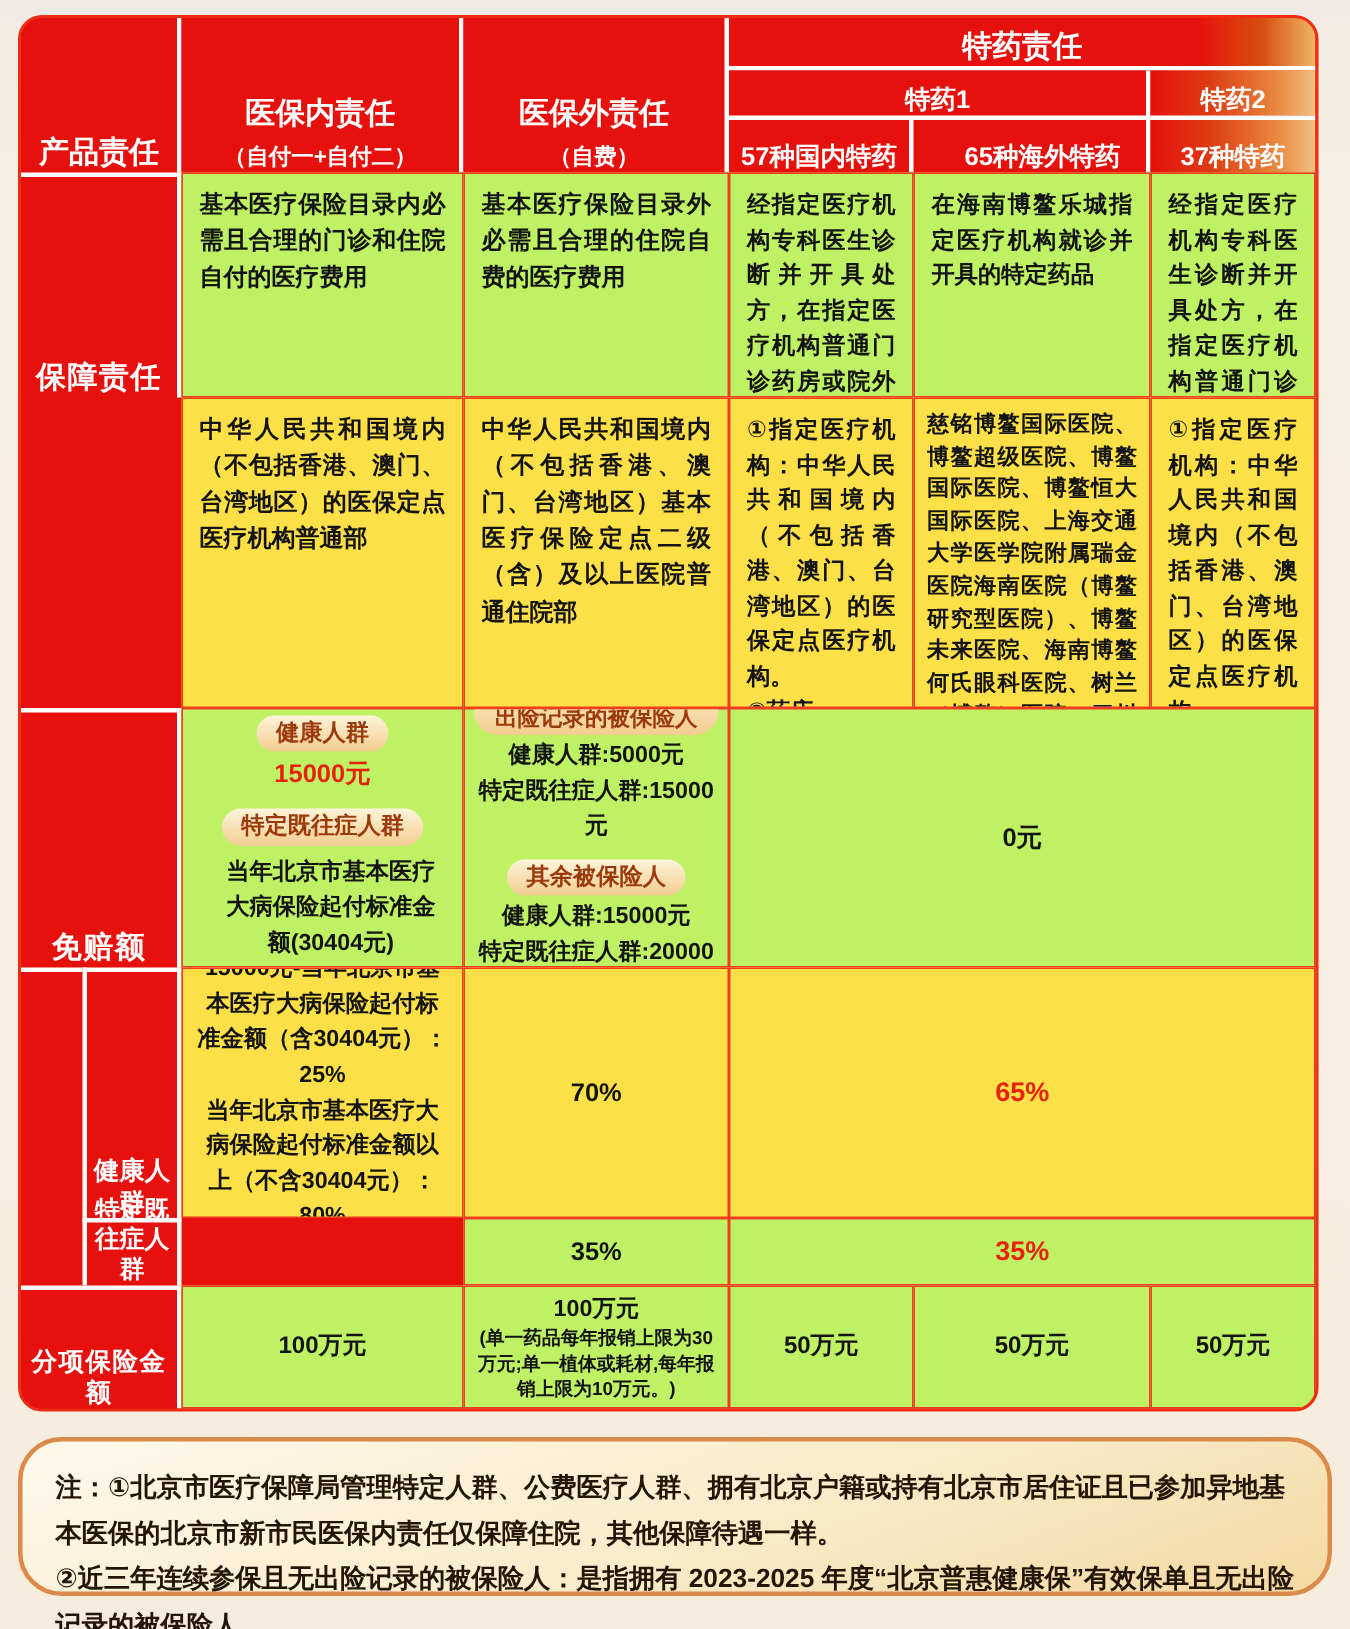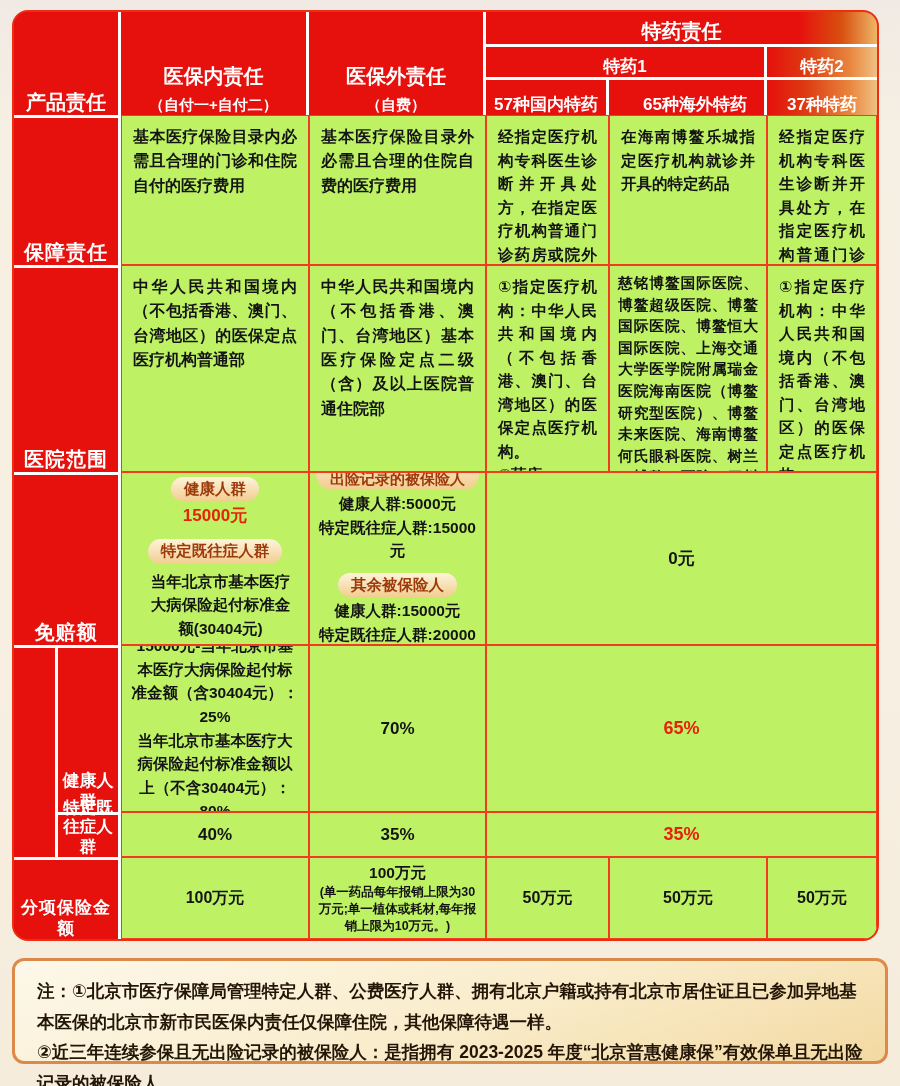--- a/index.html
+++ b/index.html
@@ -34,42 +34,42 @@
   .bw-t { border-top:3px solid #fff; }
   .bw-b { border-bottom:3px solid #fff; }
   .rh { font-size:20px; letter-spacing:1px; }
   .rh-small { font-size:16.5px; letter-spacing:0; }
   .vert-text { writing-mode:vertical-rl; text-orientation:upright; letter-spacing:4px; font-size:20px; }
   .cell {
     background:#bef264; border:1px solid #f23c20; color:#141414;
     font-weight:600; font-size:15.5px; line-height:1.52;
     padding:9px 11px; overflow:hidden;
   }
-  .cell.pink { background:#bef264; }
+  .cell.pink { background:#fde047; }
   .cell.just { text-align:justify; }
   .cell.cen  { display:flex; flex-direction:column; align-items:center; justify-content:center; text-align:center; }
   .cell.tight { font-size:14.8px; line-height:1.46; padding:7px 8px; }
   .pre { white-space:pre-line; }
   .val { font-size:17px; }
   .red-val { color:#e8210d; font-weight:700; font-size:18px; }
   .badge {
     display:inline-block; background:linear-gradient(180deg,#fdf4da 0%,#f2cd90 100%);
     border-radius:999px; padding:1px 13px; color:#9c3a0c;
     font-weight:700; font-size:15.5px; line-height:1.45;
   }
   .badge.wide { max-width:248px; border-radius:16px; padding:2px 10px; font-size:15px; line-height:1.3; }
   .amount-red { color:#e8210d; font-weight:700; font-size:17px; margin:2px 0 10px; }
   .ded-lines { margin-top:2px; }
   .mt10 { margin-top:10px; }
   .mt6 { margin-top:6px;margin-left:11px; }
   .s-note { font-size:12.5px; line-height:1.35; font-weight:600; display:block; }
   
   .note {
     position:absolute; left:12px; top:958px; width:876px; height:106px;
-    border:3px solid #dc8a4a; border-radius:12px;
+    border:3px solid #dc8a4a; border-radius:29px;
     background:linear-gradient(160deg,#fdf8ea 0%,#f9ecca 55%,#f3d9a2 100%);
     padding:15px 22px; color:#241607;
     font-size:17.5px; line-height:1.75; font-weight:600;
     white-space:pre-line;
   }
 </style>
 </head>
 <body>
 
 <div class="tbl">
@@ -104,21 +104,20 @@
     <span class="h-med">37种特药</span>
   </div>
 
   <div class="rh bw-t bw-r" style="grid-column:1/3; grid-row:4;">保障责任</div>
   <div class="cell just" style="grid-column:3; grid-row:4; font-size:16px;">基本医疗保险目录内必需且合理的门诊和住院自付的医疗费用</div>
   <div class="cell just" style="grid-column:4; grid-row:4; font-size:16px;">基本医疗保险目录外必需且合理的住院自费的医疗费用</div>
   <div class="cell just" style="grid-column:5; grid-row:4;">经指定医疗机构专科医生诊断并开具处方，在指定医疗机构普通门诊药房或院外药店购买药品</div>
   <div class="cell just" style="grid-column:6; grid-row:4;">在海南博鳌乐城指定医疗机构就诊并开具的特定药品</div>
   <div class="cell just" style="grid-column:7; grid-row:4;">经指定医疗机构专科医生诊断并开具处方，在指定医疗机构普通门诊药房或院外药店购买药品</div>
 
-  <div class="rh bw-t bw-r" style="grid-column:1/3; grid-row:5;">医院范围</div>
   <div class="cell pink just" style="grid-column:3; grid-row:5; font-size:16px;">中华人民共和国境内（不包括香港、澳门、台湾地区）的医保定点医疗机构普通部</div>
   <div class="cell pink just" style="grid-column:4; grid-row:5; font-size:16px;">中华人民共和国境内（不包括香港、澳门、台湾地区）基本医疗保险定点二级（含）及以上医院普通住院部</div>
   <div class="cell pink just pre" style="grid-column:5; grid-row:5;">①指定医疗机构：中华人民共和国境内（不包括香港、澳门、台湾地区）的医保定点医疗机构。
 ②药店</div>
   <div class="cell pink just tight" style="grid-column:6; grid-row:5;">慈铭博鳌国际医院、博鳌超级医院、博鳌国际医院、博鳌恒大国际医院、上海交通大学医学院附属瑞金医院海南医院（博鳌研究型医院）、博鳌未来医院、海南博鳌何氏眼科医院、树兰（博鳌）医院、四川大学华西乐城医院</div>
   <div class="cell pink just pre" style="grid-column:7; grid-row:5;">①指定医疗机构：中华人民共和国境内（不包括香港、澳门、台湾地区）的医保定点医疗机构。
 ②药店</div>
 
   <div class="rh bw-t bw-r" style="grid-column:1/3; grid-row:6;">免赔额</div>
   <div class="cell cen" style="grid-column:3; grid-row:6;">
@@ -143,21 +142,20 @@
   <div class="rh rh-small bw-t bw-l bw-r" style="grid-column:2; grid-row:7; font-size:17px;">健康人群</div>
   <div class="cell pink cen pre" style="grid-column:3; grid-row:7; padding:6px 8px;">15000元-当年北京市基本医疗大病保险起付标准金额（含30404元）：
 25%
 当年北京市基本医疗大病保险起付标准金额以上（不含30404元）：
 80%</div>
   <div class="cell pink cen val" style="grid-column:4; grid-row:7;text-align:center;">70%</div>
   <div class="cell pink cen" style="grid-column:5/8; grid-row:7;">
     <span class="red-val">65%</span>
   </div>
   <div class="rh rh-small bw-t bw-l bw-r" style="grid-column:2; grid-row:8; line-height:1.2;">特定既往症人群</div>
-  <div class="cell cen val" style="grid-column:3; grid-row:8;">40%</div>
   <div class="cell cen val" style="grid-column:4; grid-row:8;">35%</div>
   <div class="cell cen" style="grid-column:5/8; grid-row:8;">
     <span class="red-val">35%</span>
   </div>
 
   <div class="rh bw-t bw-r" style="grid-column:1/3; grid-row:9; font-size:17px;">分项保险金额</div>
   <div class="cell cen" style="grid-column:3; grid-row:9; font-size:16px;">100万元</div>
   <div class="cell cen" style="grid-column:4; grid-row:9; padding:4px 6px;">
     <span style="font-size:15.5px;">100万元</span>
     <span class="s-note">(单一药品每年报销上限为30万元;单一植体或耗材,每年报销上限为10万元。)</span>

